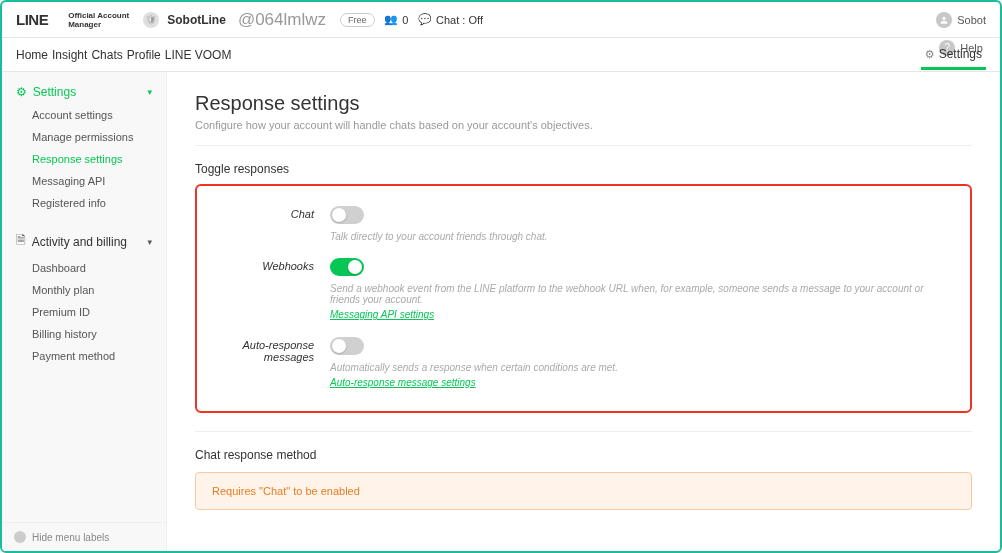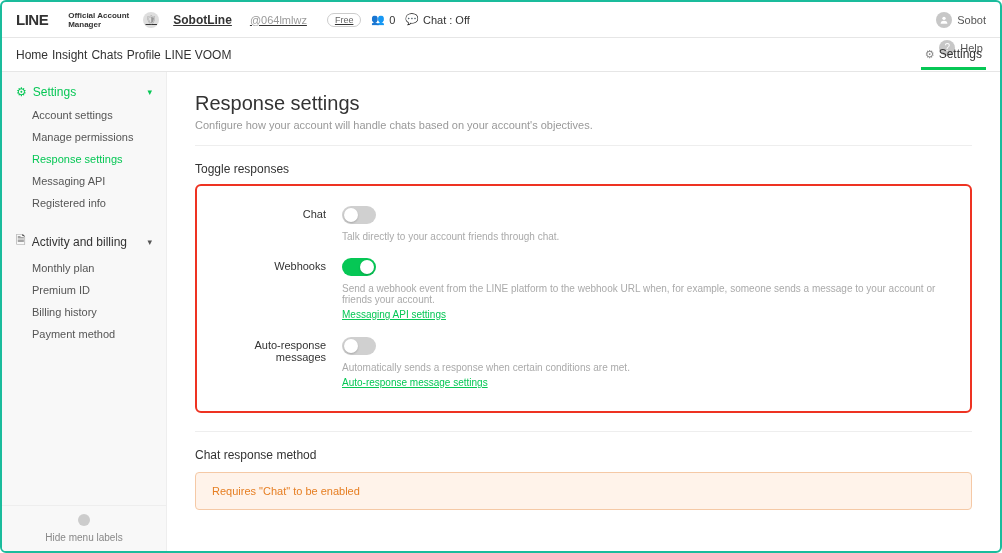--- a/index.html
+++ b/index.html
@@ -35,33 +35,32 @@
     }
     .logo-sub {
       font-size: 8px;
       line-height: 9px;
       margin-left: 20px;
       font-weight: 600;
     }
     .account-chip {
       display: flex;
       align-items: center;
-      gap: 14px;
-      text-decoration: underline;
+      gap: 8px;
     }
     .shield-avatar {
       width: 16px; height: 16px; border-radius: 50%;
       background: #dedede;
       display:inline-flex;align-items:center;justify-content:center;
     }
     .shield-avatar::after {
       content:'🛡'; font-size:9px; color:#999;
     }
     .account-name { font-weight: 600; font-size: 12px; }
-    .account-id { color: #999; font-size: 11px; margin-left: 4px; text-align: center;}
+    .account-id { color: #999; font-size: 17px; margin-left: 4px; text-align: center;}
     .badge-free {
       border: 1px solid #ccc; border-radius: 10px;
       font-size: 9px; padding: 1px 7px; color: #666; margin-left: 6px;
     }
     .stat { margin-left: 10px; font-size: 11px; color: #333; display:flex;align-items:center;gap:4px; }
     .stat .ico { font-size: 11px; color:#333; }
     .spacer { flex: 1; }
     .right-icons { display: flex; align-items: center; gap: 12px; flex-direction: column; }
     .bell-icon, .help-icon, .user-avatar {
       width: 16px; height: 16px; border-radius: 50%; background: #c7c7c7;
@@ -102,35 +101,35 @@
     .chev {
       margin-left:auto; font-size:9px; color:#06c755;
     }
     .side-header.dark .chev { color:#555; }
     .side-item {
       padding: 5px 14px 5px 30px; font-size: 11px; color:#555; cursor:pointer;
     }
     .side-item.active { color:#06c755; }
     .side-footer {
       margin-top:auto; border-top:1px solid #eee; padding:8px 12px;
-      font-size:10px; color:#888; display:flex; align-items:center; gap:6px;flex-direction:column;
+      font-size:10px; color:#888; display:flex; align-items:center; gap:6px;
     }
     .side-footer .arrow-icon {
       width:12px;height:12px;border-radius:50%;background:#ccc;display:inline-block;
     }
     
     .content {
       flex:1; overflow-y:auto; padding: 20px 28px 30px;
     }
     .page-title { font-size: 20px; font-weight:500; color:#333; }
     .page-desc { font-size: 11px; color:#999; margin-top:4px; padding-bottom:14px; border-bottom:1px solid #eee;}
     .section-title { font-size: 12px; margin-top:16px; color:#333; }
     .red-box {
       border: 2px solid #e32; border-radius: 6px;
-      margin-top:8px; padding: 12px 30px 14px;
+      margin-top:8px; padding: 12px 18px 14px; font-style: italic;
     }
     .toggle-row { display:flex; padding: 8px 0; }
     .toggle-label {
       width: 115px; text-align:right; font-size:11px; color:#333;
       padding-right: 16px; padding-top:2px;
     }
     .toggle-body { flex:1; }
     .toggle-desc { font-size:10px; color:#aaa; margin-top:4px; }
     .toggle-link { font-size:10px; color:#06c755; text-decoration:underline; margin-top:4px; display:inline-block; cursor:pointer;}
     
@@ -230,20 +229,21 @@
       <div class="side-item active">Response settings</div>
       <div class="side-item">Messaging API</div>
       <div class="side-item">Registered info</div>
     </div>
     <div class="side-group">
       <div class="side-header dark">
         <span class="gear">🗎</span>
         <span>Activity and billing</span>
         <span class="chev">▾</span>
       </div>
+      <div class="side-item">Dashboard</div>
       <div class="side-item">Monthly plan</div>
       <div class="side-item">Premium ID</div>
       <div class="side-item">Billing history</div>
       <div class="side-item">Payment method</div>
     </div>
     <div class="side-footer">
       <span class="arrow-icon"></span>
       <span>Hide menu labels</span>
     </div>
   </div>

